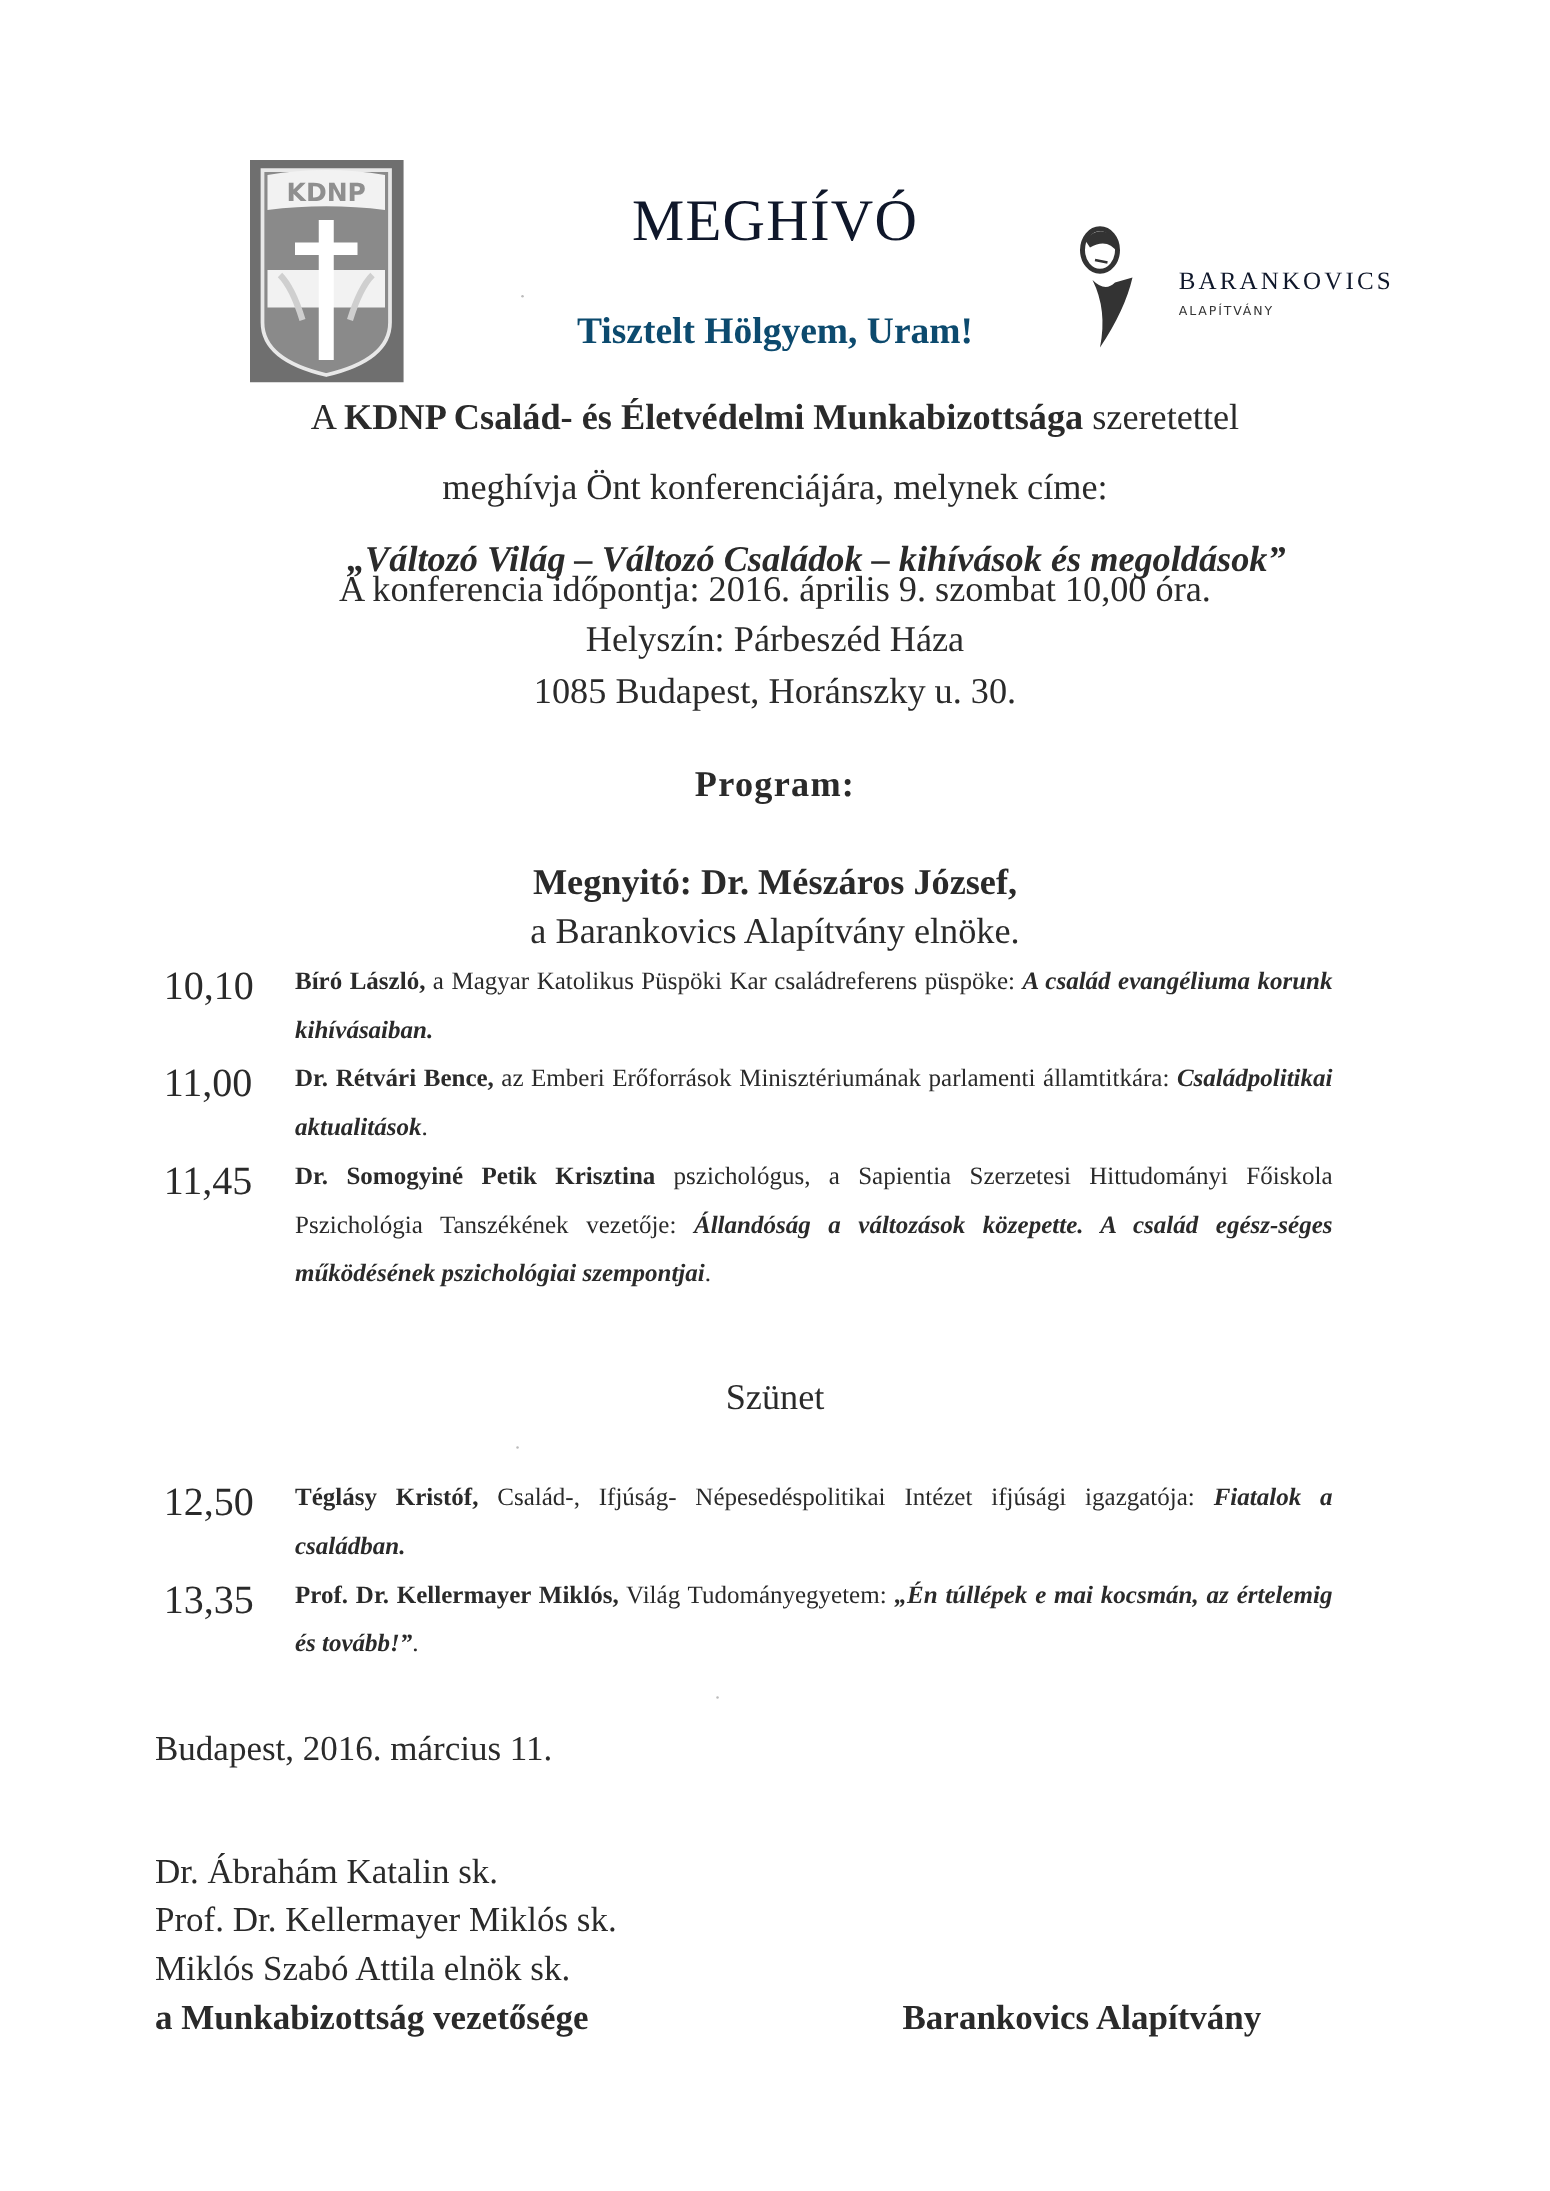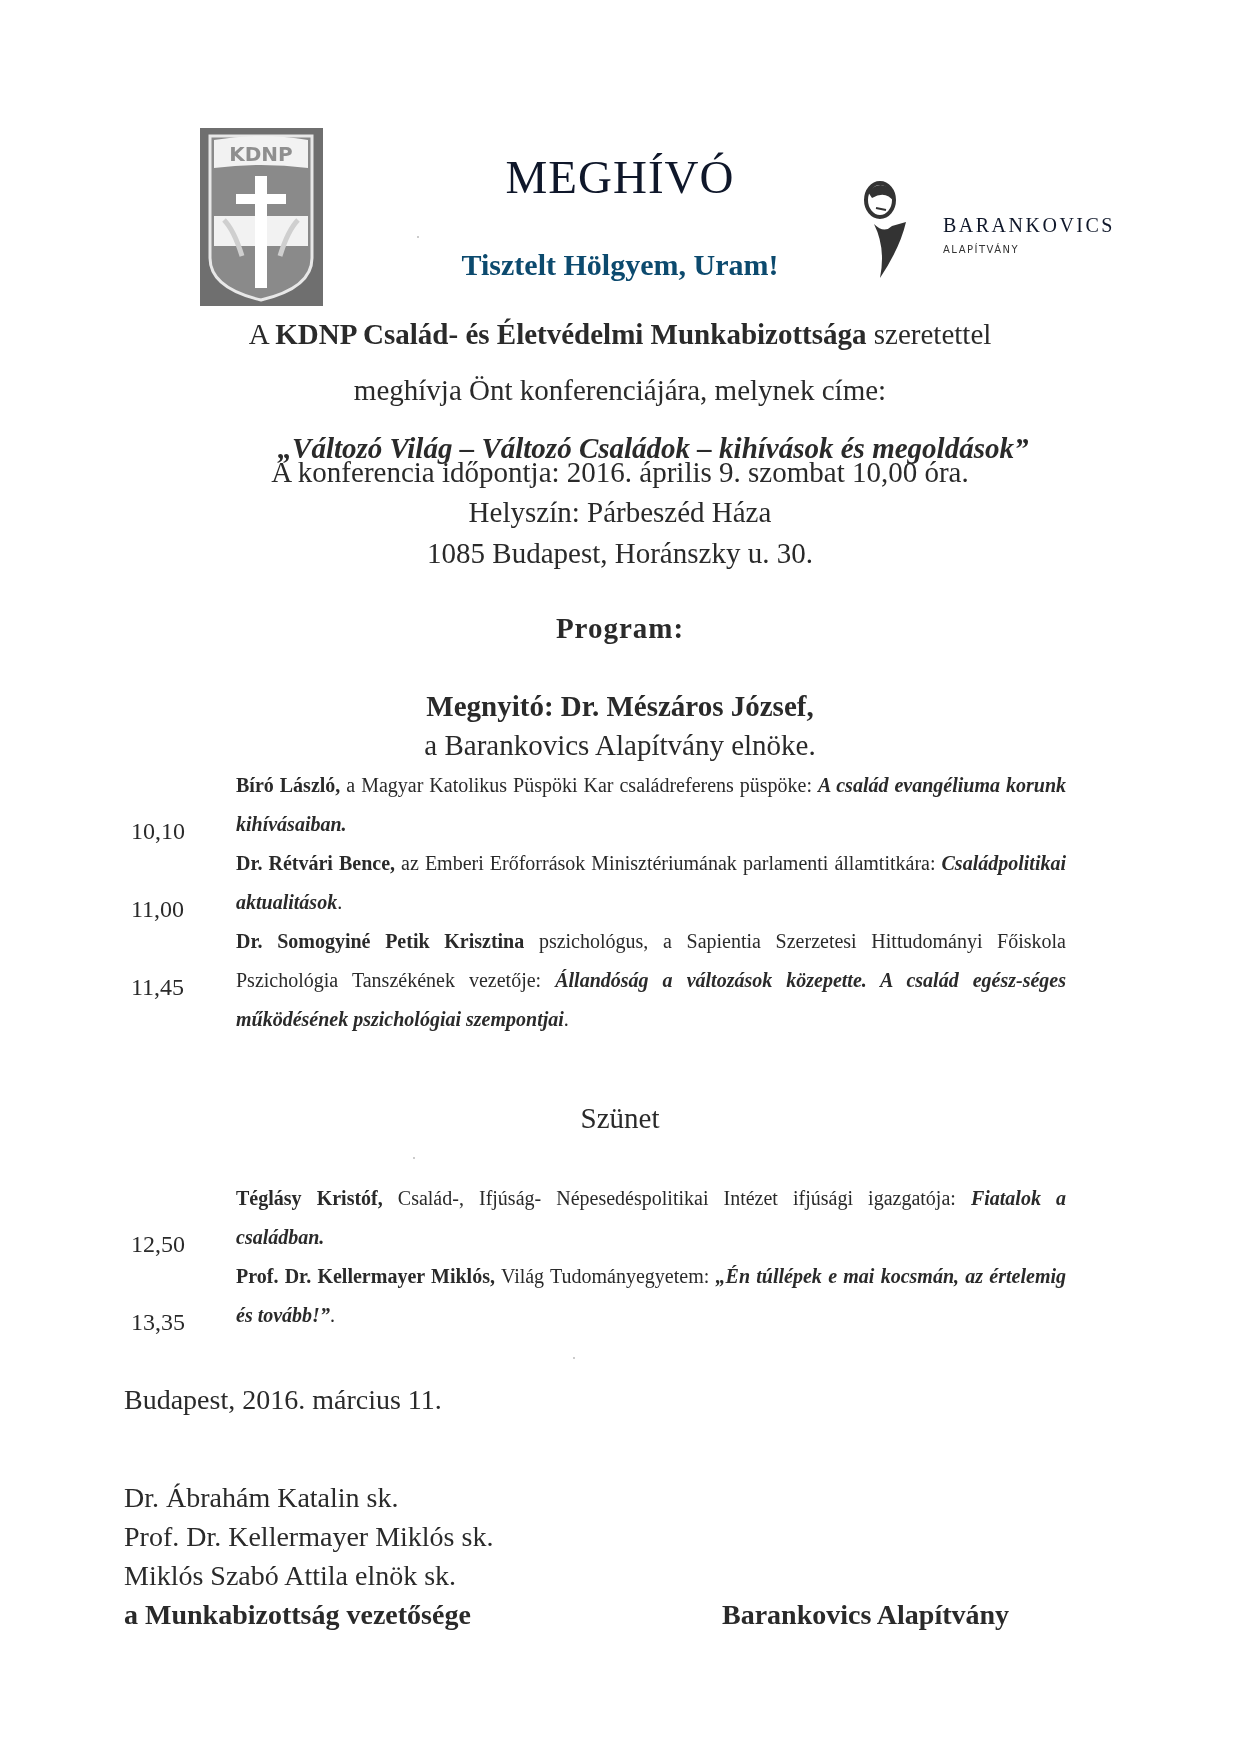--- a/index.html
+++ b/index.html
@@ -11,21 +11,21 @@
   .center-line { position: absolute; left: 0; width: 1240px; text-align: center; white-space: nowrap; }
   .title { top: 150px; left: 100px; width: 1040px; text-align: center; font-size: 47px; letter-spacing: 1px; color: #0f172a; }
   .greeting { top: 248px; left: 120px; width: 1000px; text-align: center; font-size: 30px; font-weight: bold; color: #0c4a6e; }
   .kdnp-logo { left: 161px; top: 128px; width: 123px; height: 178px; padding-left: 39px; }
   .baran-logo { left: 850px; top: 178px; width: 290px; height: 120px; }
   .baran-name { position: absolute; left: 93px; top: 36px; font-family: Liberation Serif, serif; font-size: 20px; letter-spacing: 2.5px; color: #0f172a; }
   .baran-sub { position: absolute; left: 93px; top: 66px; font-family: "DejaVu Sans", sans-serif; font-size: 10px; letter-spacing: 1.5px; color: #333; }
   .body-text { font-size: 29px; line-height: 40px; }
   b { font-weight: bold; }
   i { font-style: italic; }
-  .time { position: absolute; left: 131px; font-size: 24px; margin-top: 48px; }
+  .time { position: absolute; left: 131px; font-size: 32px; }
   .desc { position: absolute; left: 236px; width: 830px; font-size: 20px; line-height: 39px; text-align: justify; text-align-last: left; }
   .sig { position: absolute; left: 124px; font-size: 28px; line-height: 38px; white-space: nowrap; }
   .dot { position: absolute; width: 2px; height: 2px; background: #bbb; border-radius: 1px; }
 </style>
 </head>
 <body>
 
 <div class="abs kdnp-logo">
   <svg width="123" height="178" viewBox="0 0 123 178">
     <rect x="0" y="0" width="123" height="178" fill="#6f6f6f"></rect>

